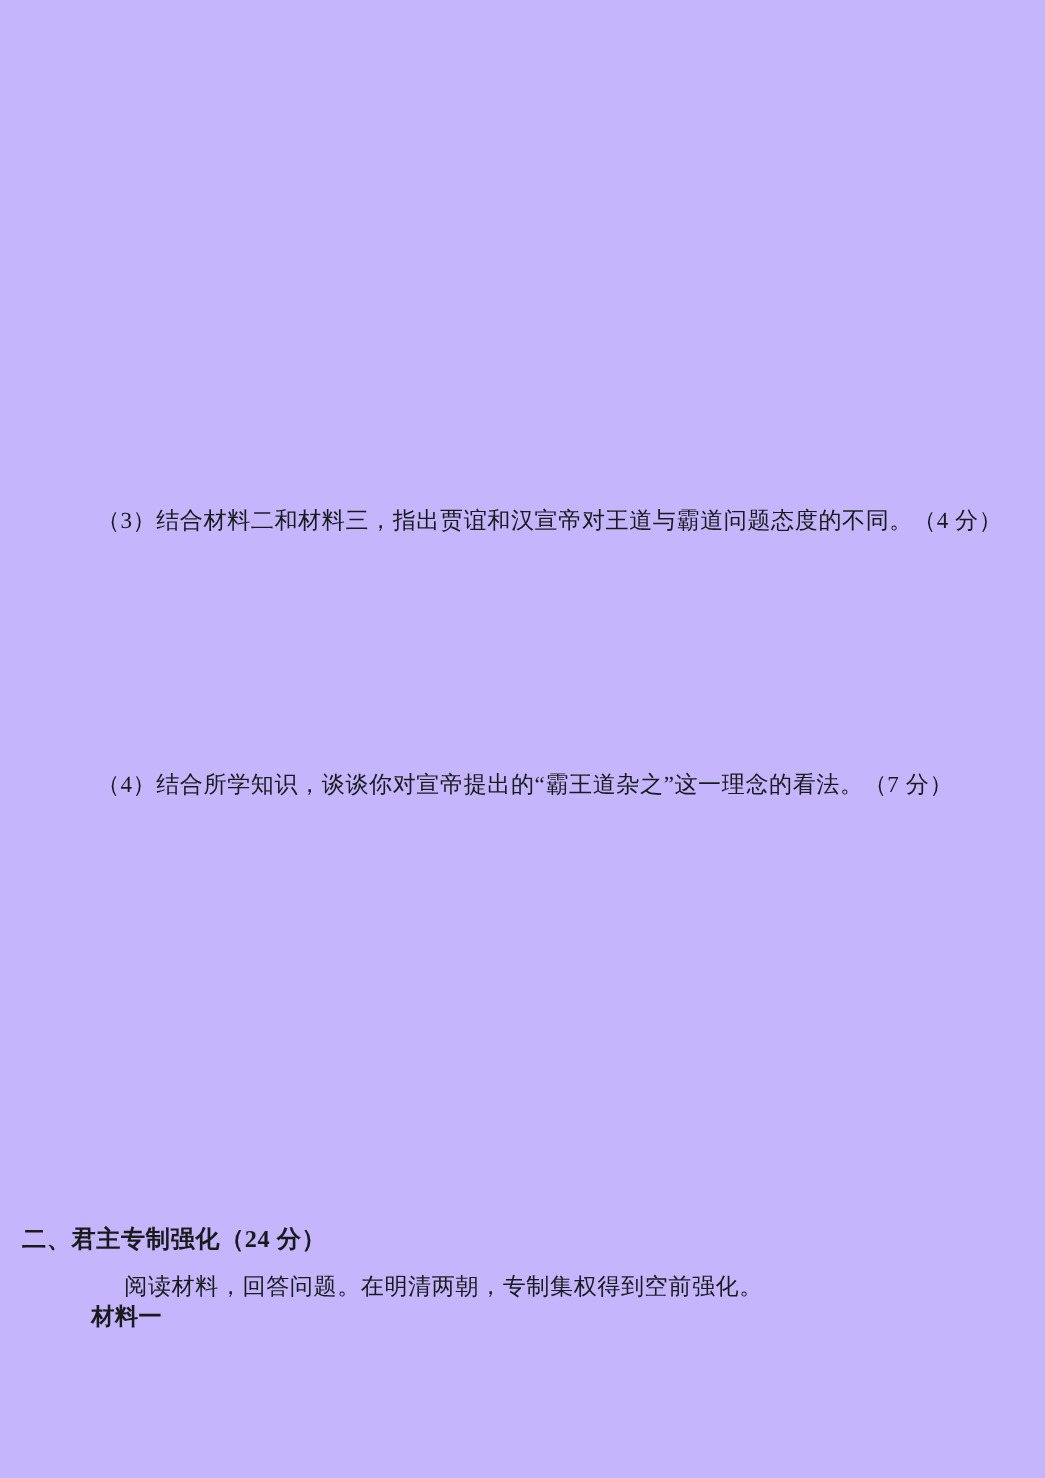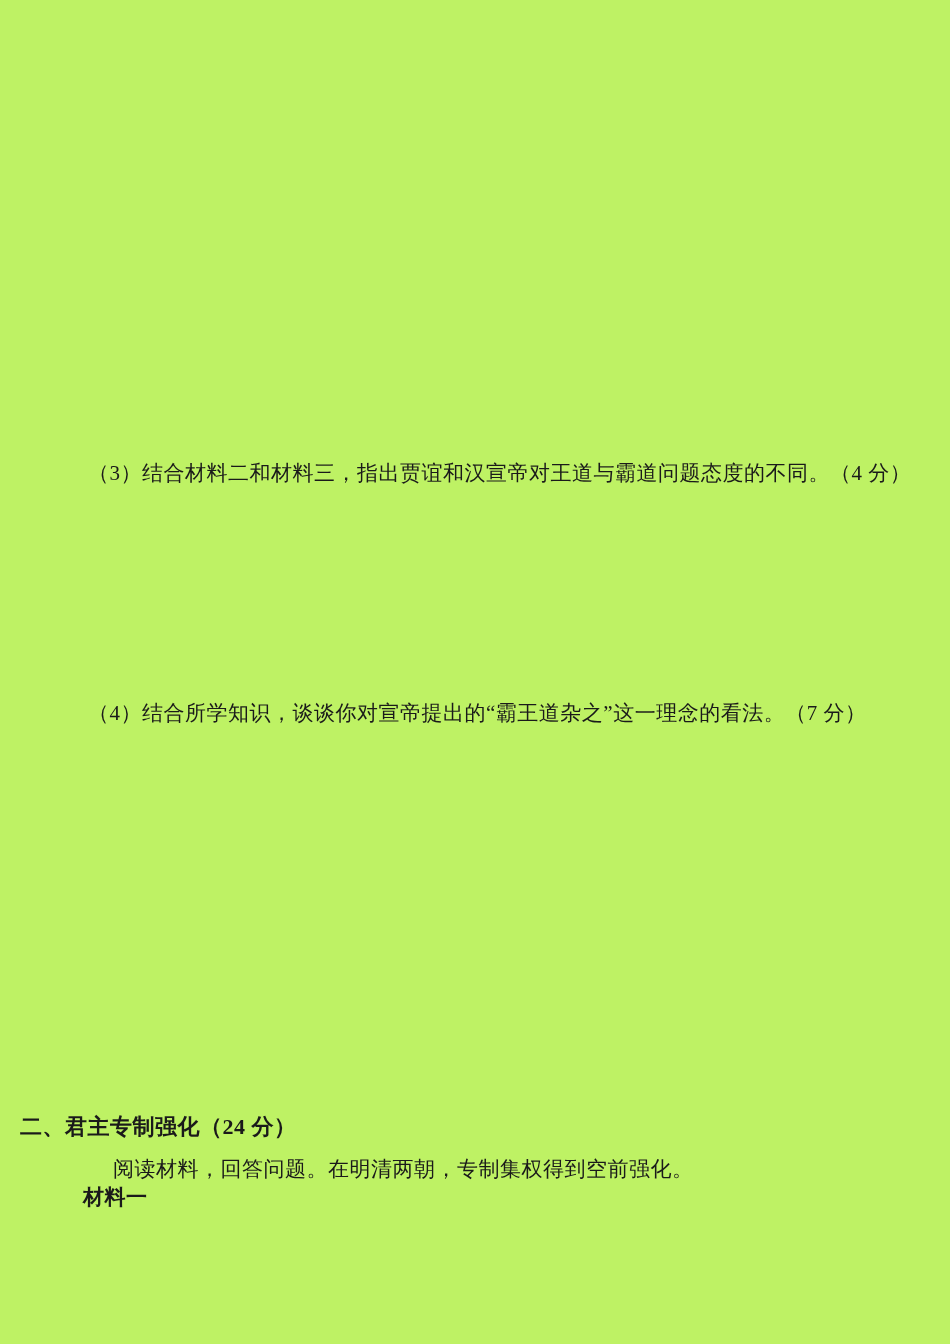--- a/index.html
+++ b/index.html
@@ -4,21 +4,21 @@
 <style>
   html, body {
     margin: 0;
     padding: 0;
     background: #ffffff;
   }
   .page {
     position: relative;
     width: 950px;
     height: 1344px;
-    background: #bef264;
+    background: #c4b5fd;
     font-family: "Liberation Serif", "DejaVu Serif", serif;
     color: #1a1a1a;
     overflow: hidden;
   }
   .line {
     position: absolute;
     left: 0;
     width: 100%;
     margin: 0;
     font-size: 21px;

